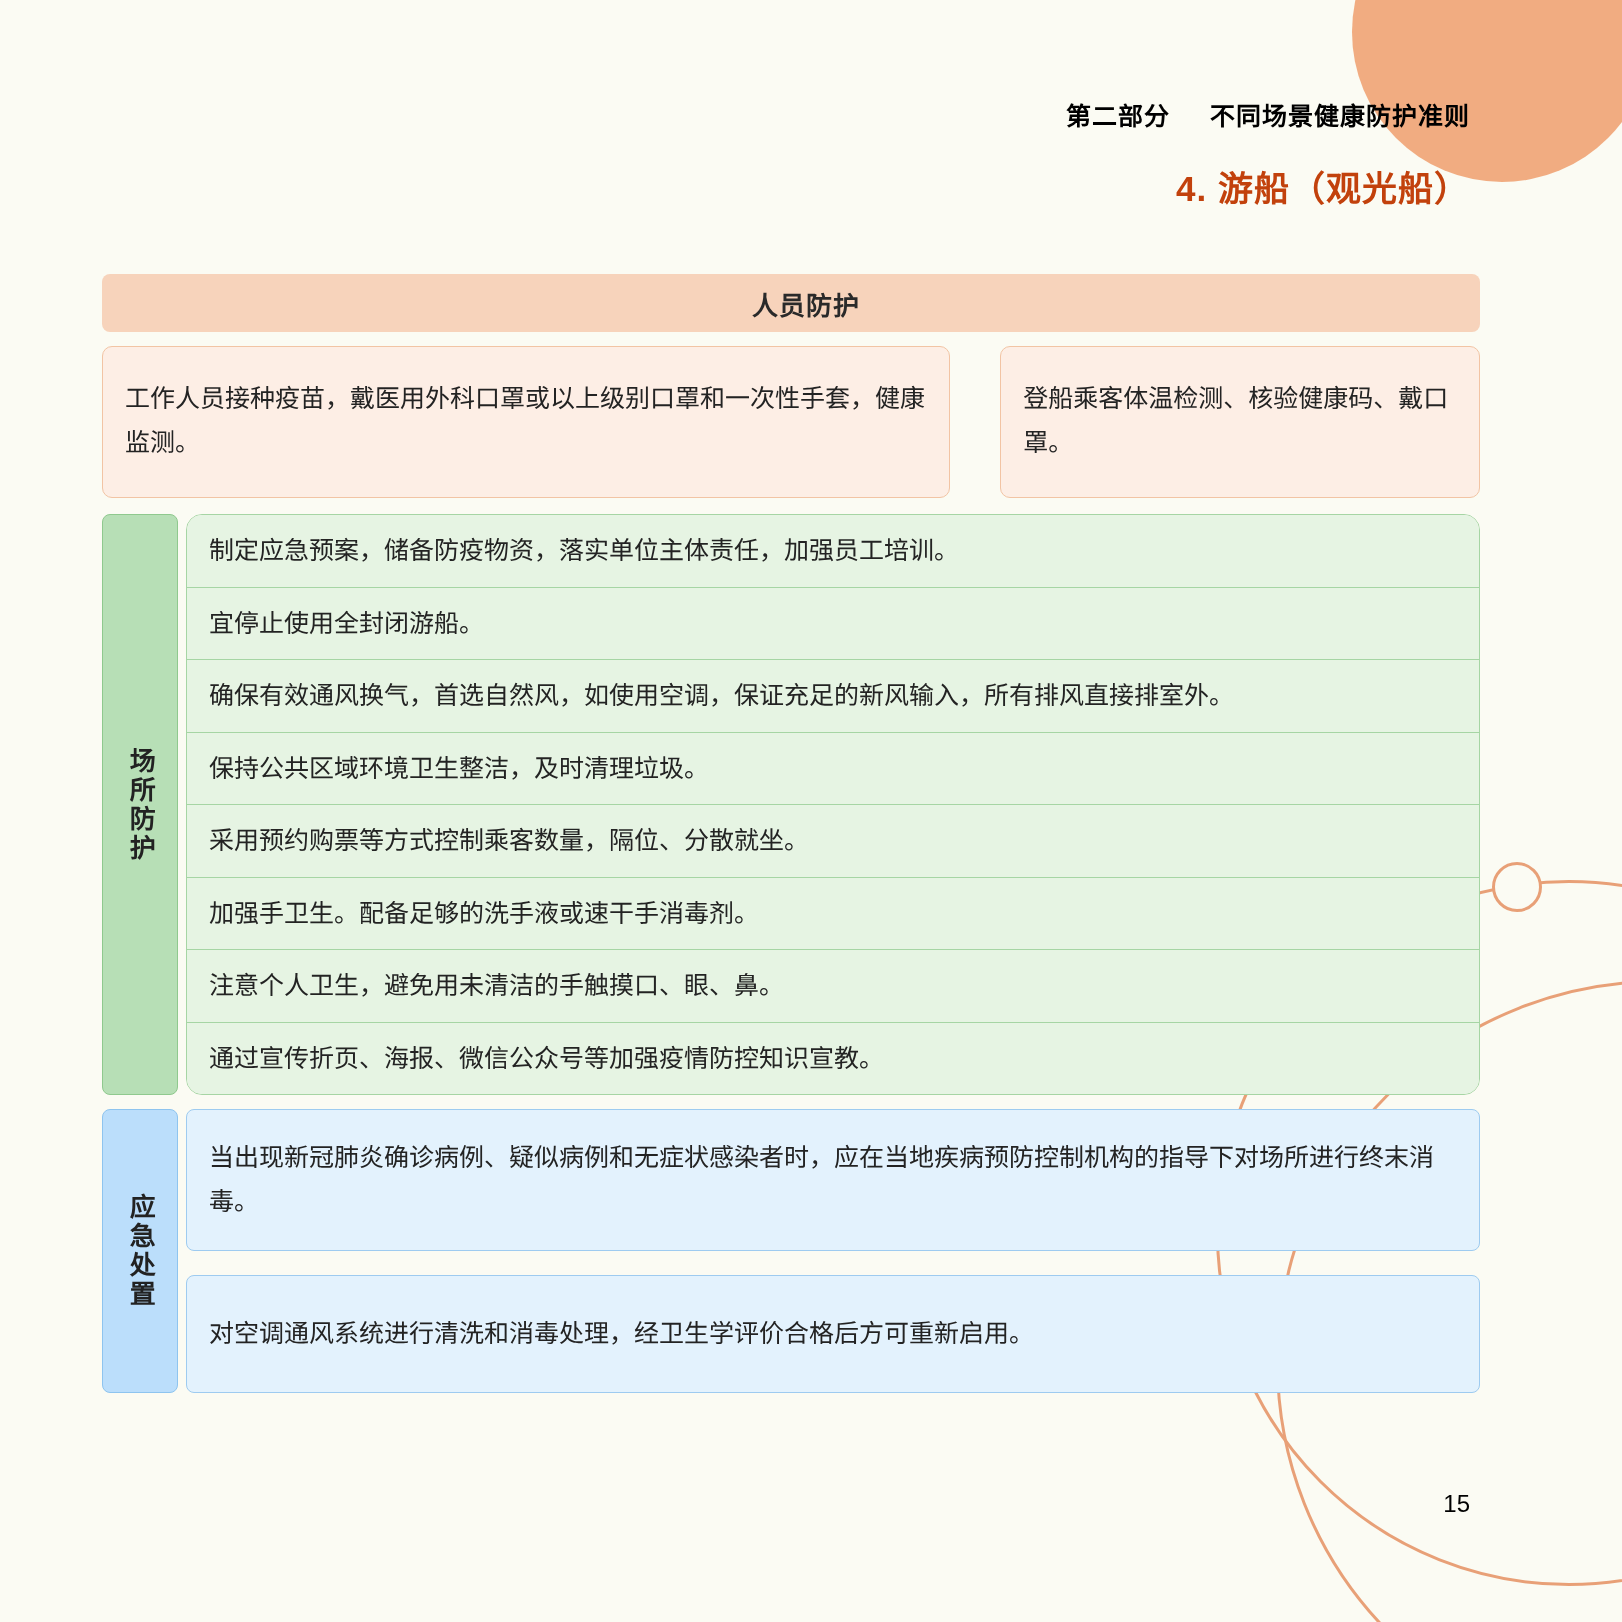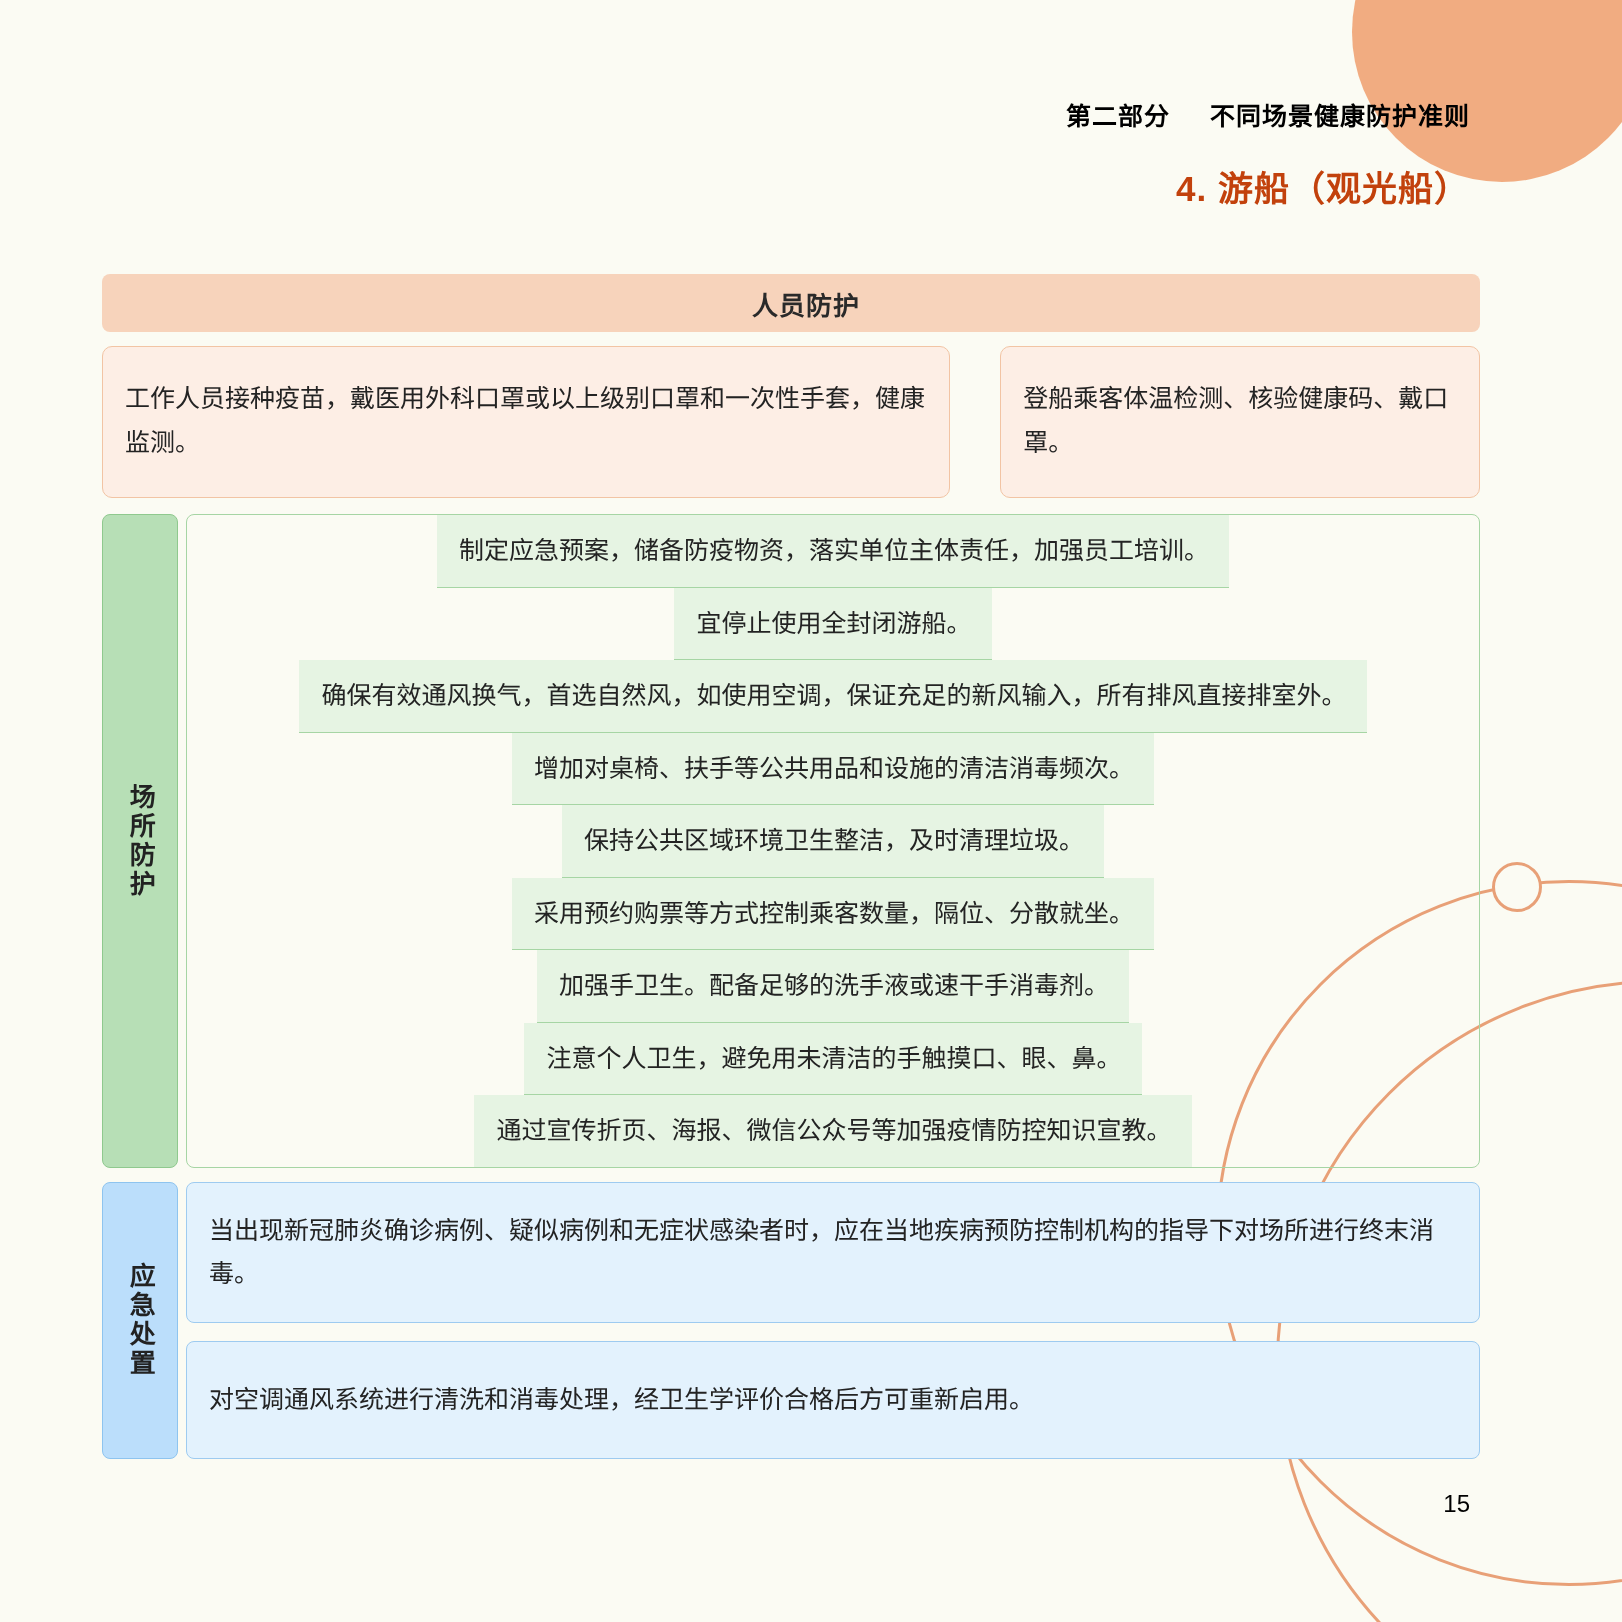--- a/index.html
+++ b/index.html
@@ -166,23 +166,22 @@
     text-orientation: upright;
     line-height: 1.25;
   }
   .rows {
     flex: 1 1 auto;
     display: flex;
     flex-direction: column;
   }
   .green-rows {
     border: 1.5px solid #a6d5a4;
-    border-radius: 8px;
+    border-radius: 16px;
     overflow: hidden;
-    align-items: center;
   }
   .green-row {
     background: #e6f4e3;
     border-bottom: 1.5px solid #a6d5a4;
     padding: 17px 20px 17px 22px;
     font-size: 25px;
     line-height: 1.5;
     color: #232323;
     box-sizing: border-box;
   }
@@ -191,21 +190,21 @@
   
   .blue-block {
     margin-top: 14px;
     display: flex;
     align-items: stretch;
     gap: 8px;
   }
   .blue-rows {
     display: flex;
     flex-direction: column;
-    gap: 18px;
+    gap: 24px;
   }
   .blue-row {
     background: #e3f2fd;
     border: 1.5px solid #9ecbf0;
     border-radius: 8px;
     padding: 26px 24px 26px 22px;
     font-size: 25px;
     line-height: 1.75;
     color: #232323;
     box-sizing: border-box;
@@ -252,21 +251,20 @@
   </div>
 
   <div class="green-block">
     <div class="side-label green">
       <span class="side-label-text">场所防护</span>
     </div>
     <div class="rows green-rows">
       <div class="green-row">制定应急预案，储备防疫物资，落实单位主体责任，加强员工培训。</div>
       <div class="green-row">宜停止使用全封闭游船。</div>
       <div class="green-row">确保有效通风换气，首选自然风，如使用空调，保证充足的新风输入，所有排风直接排室外。</div>
-      <div class="green-row">增加对桌椅、扶手等公共用品和设施的清洁消毒频次。</div>
       <div class="green-row">保持公共区域环境卫生整洁，及时清理垃圾。</div>
       <div class="green-row">采用预约购票等方式控制乘客数量，隔位、分散就坐。</div>
       <div class="green-row">加强手卫生。配备足够的洗手液或速干手消毒剂。</div>
       <div class="green-row">注意个人卫生，避免用未清洁的手触摸口、眼、鼻。</div>
       <div class="green-row">通过宣传折页、海报、微信公众号等加强疫情防控知识宣教。</div>
     </div>
   </div>
 
   <div class="blue-block">
     <div class="side-label blue">

